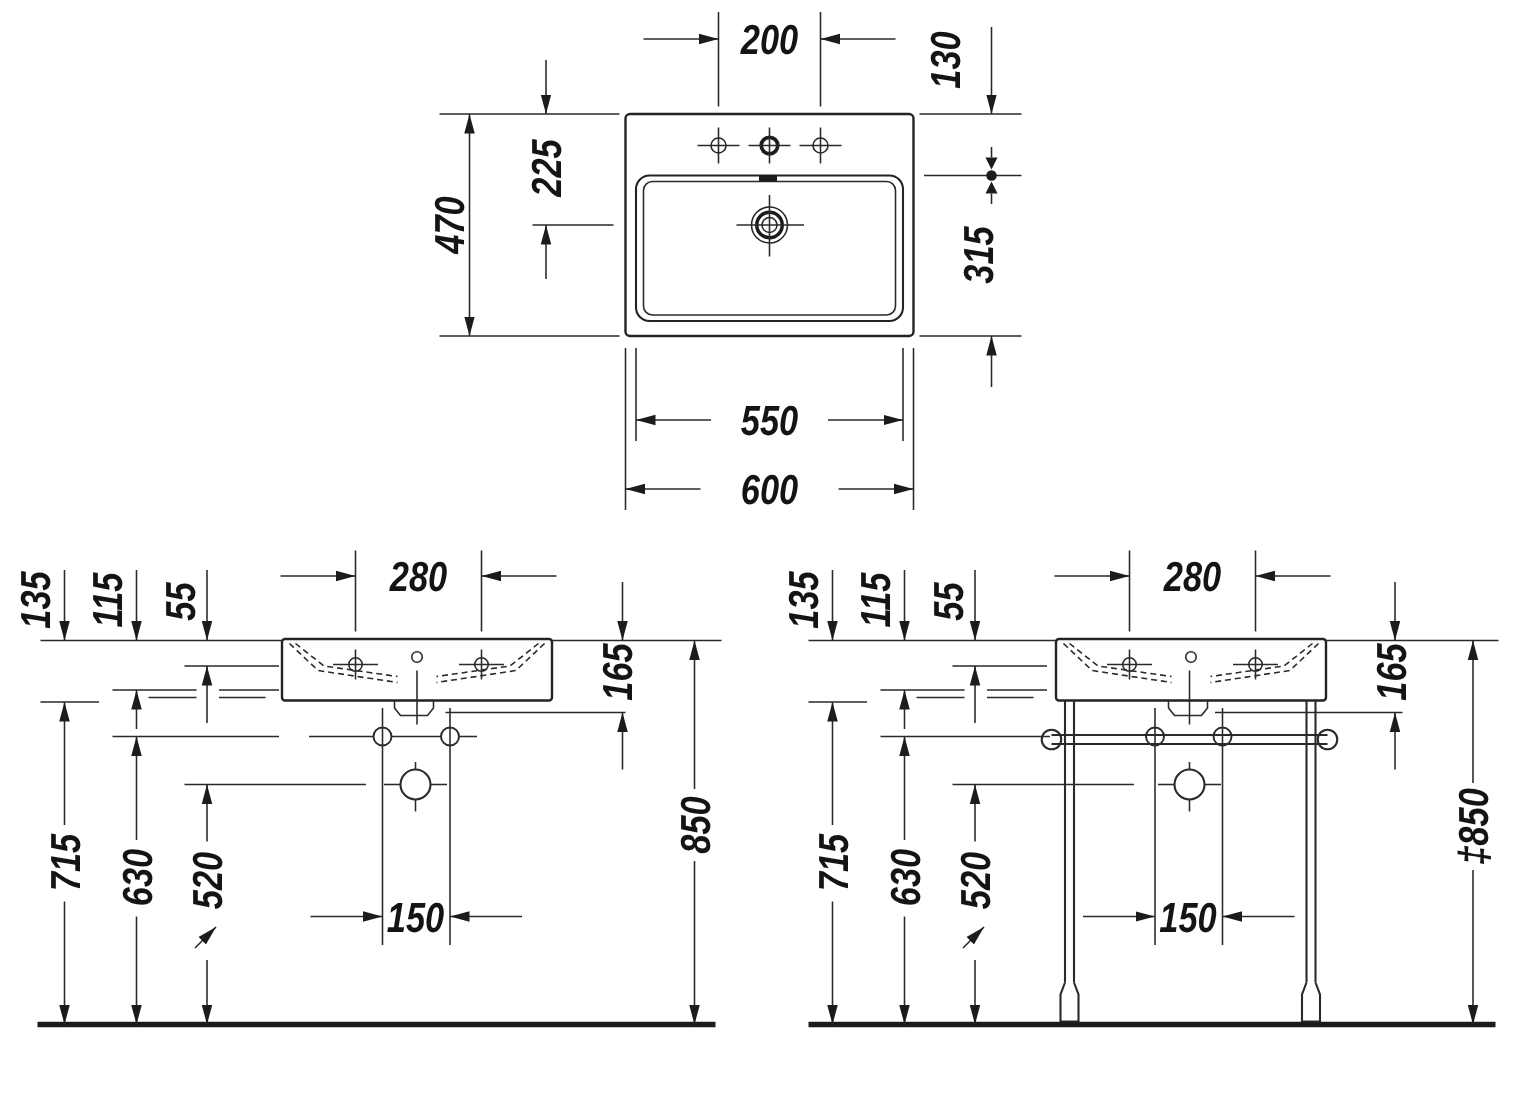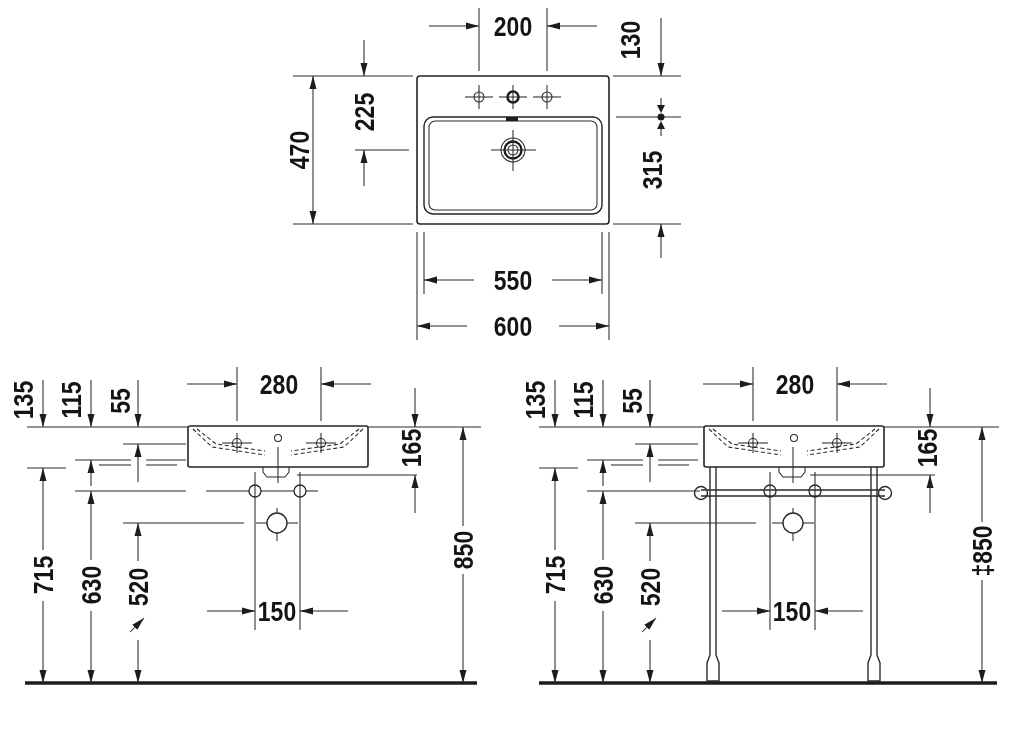--- a/index.html
+++ b/index.html
@@ -1,16 +1,16 @@
 <!DOCTYPE html>
 <html><head>
 <meta charset="utf-8">
 <style>
   html,body{margin:0;padding:0;background:#ffffff;}
-  .stage{position:relative;width:1024px;height:729px;background:#fff;overflow:hidden;}
+  .stage{position:relative;width:1024px;height:729px;background:#fff;overflow:hidden;font-style:italic;}
   svg{position:absolute;left:0;top:0;}
   .obj{stroke:#232323;fill:none;stroke-width:1.6;}
   .thin{stroke:#2a2a2a;fill:none;stroke-width:1.05;}
   .ref{stroke:#2a2a2a;fill:none;stroke-width:1.05;}
   .bold{stroke:#1c1c1c;fill:none;stroke-width:2.5;}
   .dash{stroke:#2a2a2a;fill:none;stroke-width:1.05;stroke-dasharray:4 2.6;}
   .floor{stroke:#1c1c1c;fill:none;stroke-width:3.6;}
   .fillb{fill:#1c1c1c;stroke:none;}
   text.dim{font-family:"Liberation Sans","DejaVu Sans",sans-serif;font-weight:bold;
            font-size:28px;fill:#141414;text-anchor:middle;}

